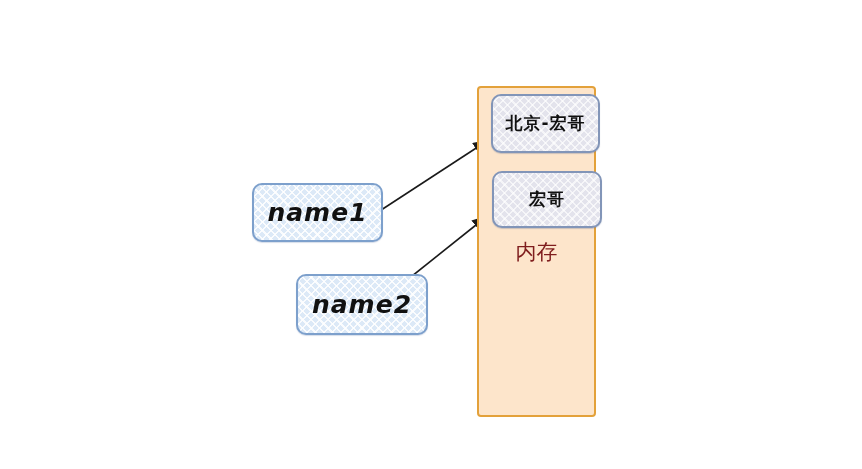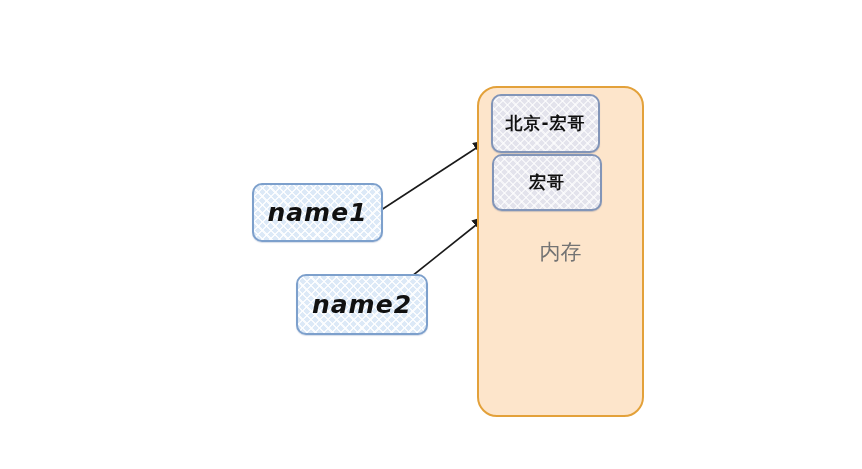--- a/index.html
+++ b/index.html
@@ -56,36 +56,36 @@
     letter-spacing: 1px;
   }
   #var-name1 { left: 252px; top: 183px; width: 131px; height: 59px; }
   #var-name2 { left: 250px; top: 274px; width: 132px; height: 61px; margin-left: 46px; }
 
   
   .memory-box {
     position: absolute;
     left: 477px;
     top: 86px;
-    width: 167px;
+    width: 119px;
     height: 331px;
     box-sizing: border-box;
     border: 2px solid var(--memory-box-border, #e3a13a);
-    border-radius: 20px;
+    border-radius: 4px;
     background-color: var(--memory-box-fill, #fde5cb);
   }
   .memory-label {
     position: absolute;
     left: 0;
     top: 150px;
     width: 100%;
     text-align: center;
     font-size: 21px;
     font-weight: 400;
-    color: #737373;
+    color: #7f1d1d;
   }
 
   
   .obj-box {
     position: absolute;
     box-sizing: border-box;
     border: 2px solid var(--object-box-border, #8295b8);
     border-radius: 10px;
     background-color: var(--object-box-fill, #e3e3ec);
     background-image:
@@ -97,21 +97,21 @@
     box-shadow: 0 1px 1px rgba(90,110,150,0.3);
   }
   .obj-box .obj-label {
     font-size: 17px;
     font-weight: 700;
     color: #111111;
     letter-spacing: 1px;
     white-space: nowrap;
   }
   #obj-0 { left: 12px; top: 6px;  width: 109px; height: 59px; }
-  #obj-1 { left: 13px; top: 66px; width: 110px; height: 57px; }
+  #obj-1 { left: 13px; top: 83px; width: 110px; height: 57px; }
 </style>
 </head>
 <body>
 
 <div class="canvas">
 
   <svg class="arrows-layer" viewBox="0 0 862 469" xmlns="http://www.w3.org/2000/svg">
     <defs>
       <marker id="arrowhead" markerWidth="10" markerHeight="8" refX="8.5" refY="4" orient="auto">
         <path class="arrow-head" d="M0,0 L10,4 L0,8 z"></path>

